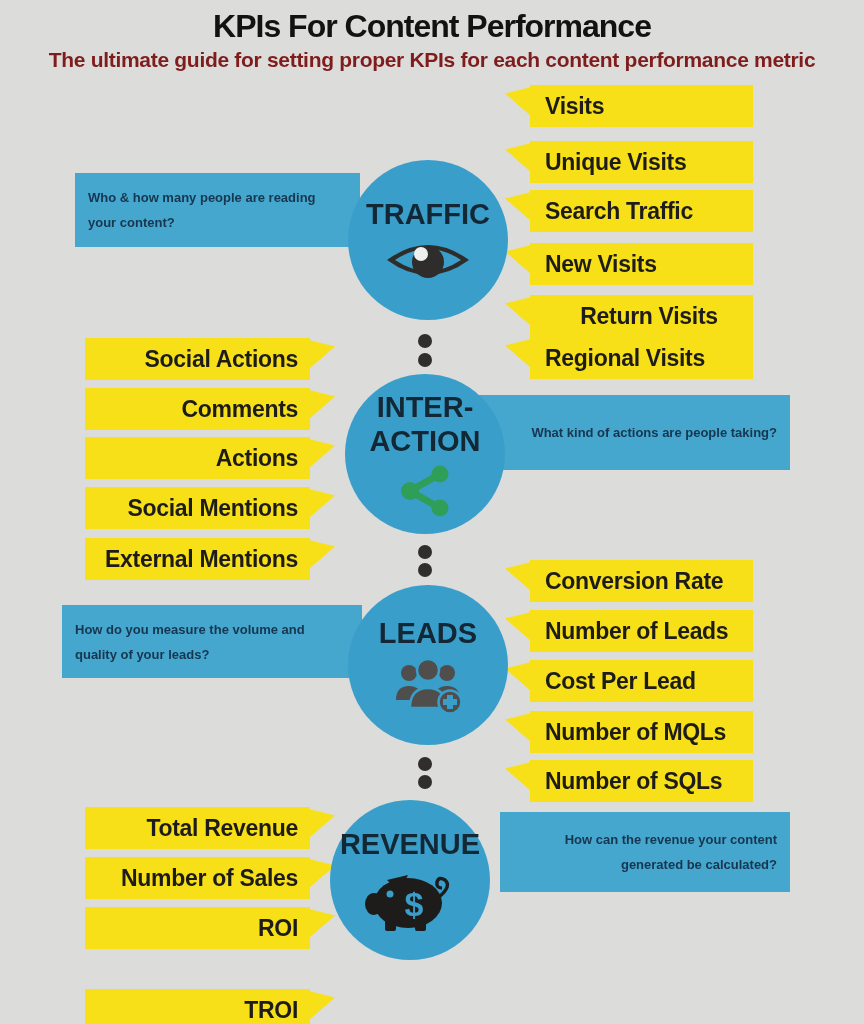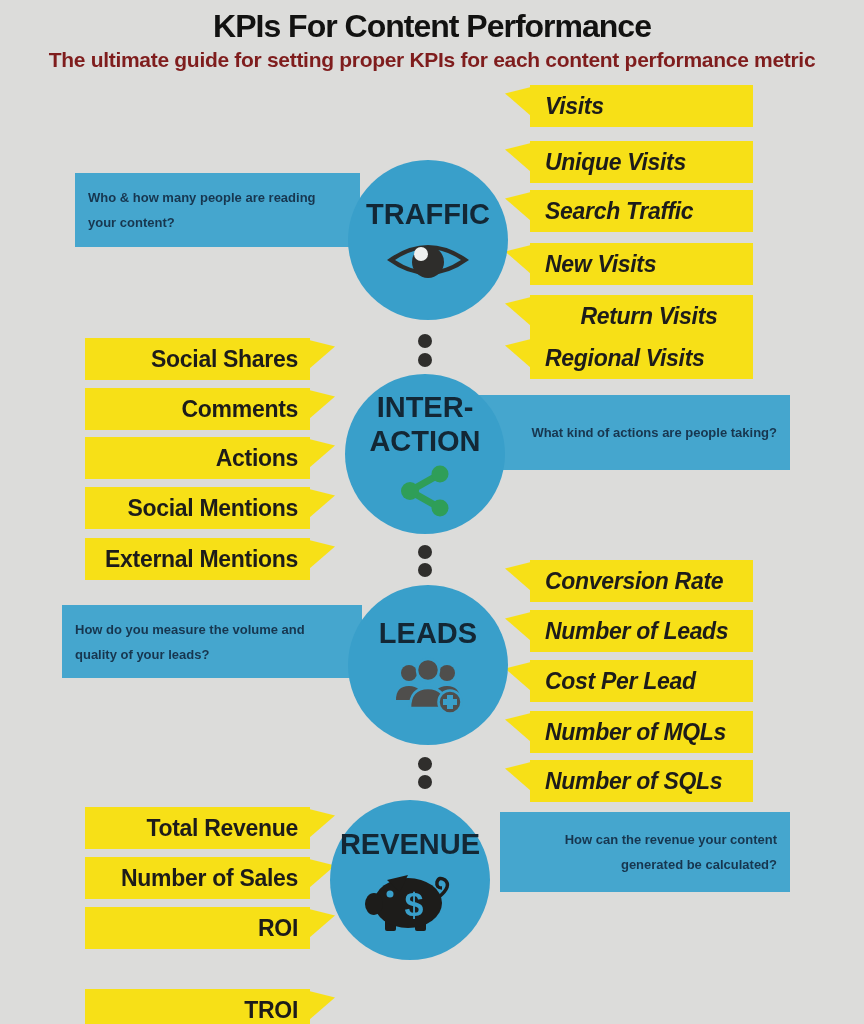--- a/index.html
+++ b/index.html
@@ -44,21 +44,21 @@
     display:flex;align-items:center;z-index:1;padding:8px 13px;
   }
   .qbox .qtext{width:100%;}
   .qbox.q-left{text-align:left;}
   .qbox.q-right{text-align:right;}
   .kpi{
     position:absolute;height:42px;background:var(--yellow);z-index:1;
     display:flex;align-items:center;color:var(--ink);
     font-size:23px;font-weight:bold;letter-spacing:-0.3px;white-space:nowrap;
   }
-  .kpi.right{left:530px;width:223px;justify-content:flex-start;padding-left:15px;font-style:italic;}
+  .kpi.right{left:530px;width:223px;justify-content:flex-start;padding-left:15px;}
   .kpi.left{left:85px;width:225px;justify-content:flex-end;padding-right:12px;}
   .tip{
     position:absolute;top:2px;width:26px;height:29px;background:var(--yellow);
   }
   .kpi.right .tip{left:-25px;clip-path:polygon(100% 0,0 22%,100% 100%);}
   .kpi.left  .tip{right:-25px;clip-path:polygon(0 0,100% 22%,0 100%);}
   .dot{
     position:absolute;width:14px;height:14px;border-radius:50%;
     background:var(--dot);left:418px;z-index:0;
   }
@@ -127,21 +127,21 @@
         <path d="M43 10 L13 27 L43 44" stroke="#2f9e58" stroke-width="7" fill="none"></path>
         <circle cx="43" cy="10" r="8.5" fill="#2f9e58"></circle>
         <circle cx="13" cy="27" r="9" fill="#2f9e58"></circle>
         <circle cx="43" cy="44" r="8.5" fill="#2f9e58"></circle>
       </svg>
     </div>
   </div>
 
   <div class="kpi left" style="top:338px;">
       <span class="tip"></span>
-      <span>Social Shares</span>
+      <span>Social Actions</span>
     </div>
   <div class="kpi left" style="top:388px;">
       <span class="tip"></span>
       <span>Comments</span>
     </div>
   <div class="kpi left" style="top:437px;">
       <span class="tip"></span>
       <span>Actions</span>
     </div>
   <div class="kpi left" style="top:487px;">

